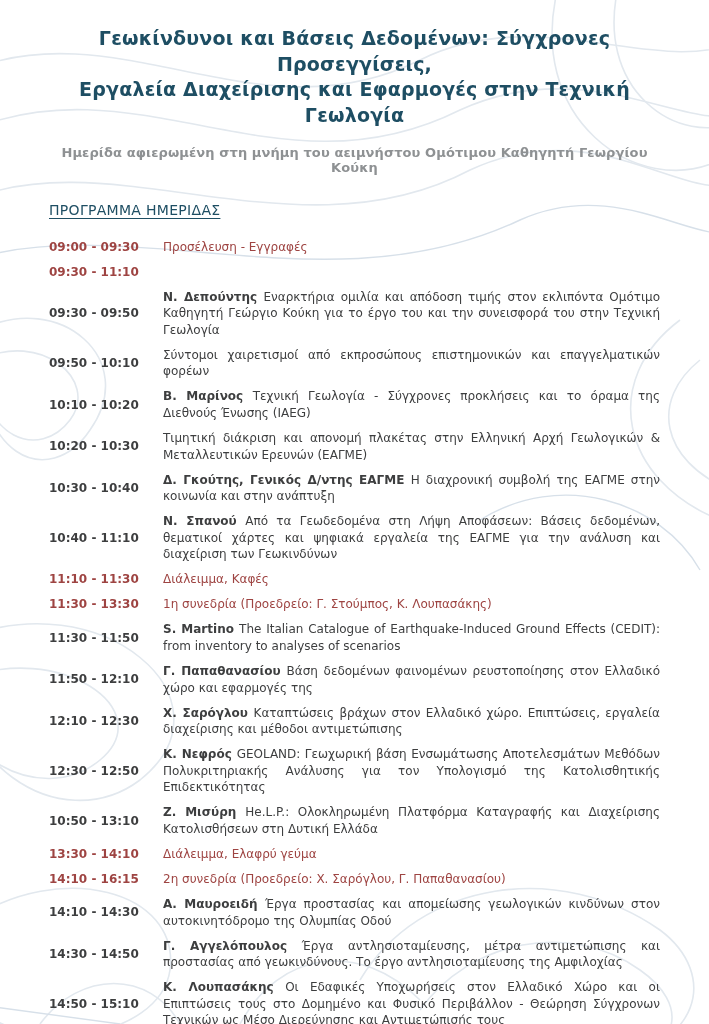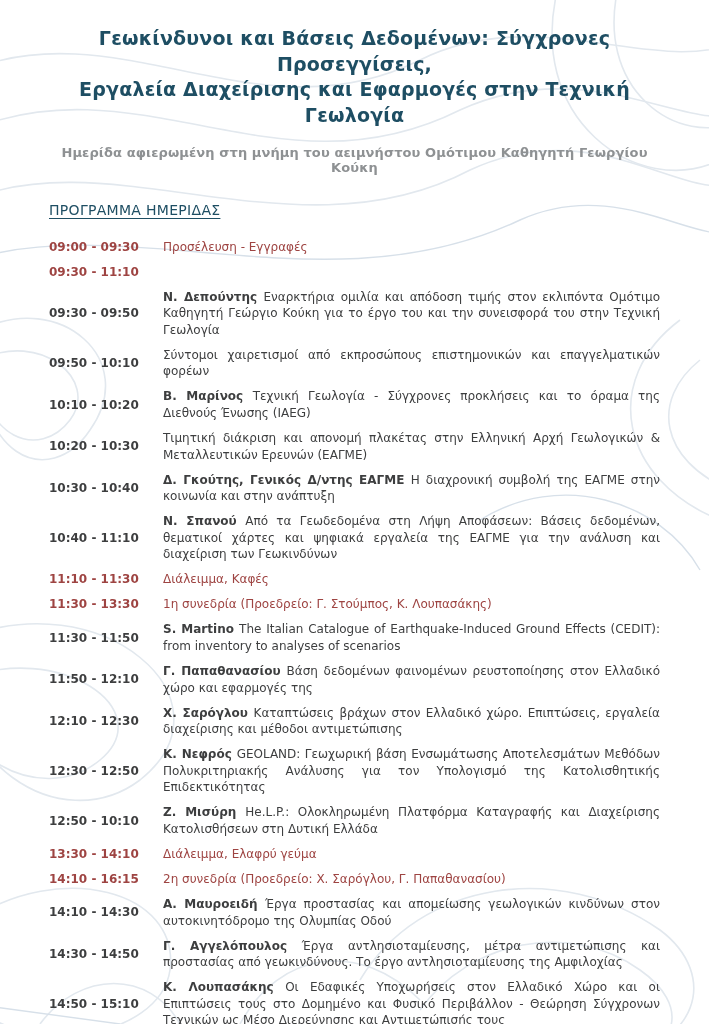--- a/index.html
+++ b/index.html
@@ -180,21 +180,21 @@
       </div>
       <div class="row normal">
         <div class="time">12:10 - 12:30</div>
         <div class="desc"><span class="speaker">Χ. Σαρόγλου </span>Καταπτώσεις βράχων στον Ελλαδικό χώρο. Επιπτώσεις, εργαλεία διαχείρισης και μέθοδοι αντιμετώπισης</div>
       </div>
       <div class="row normal">
         <div class="time">12:30 - 12:50</div>
         <div class="desc"><span class="speaker">Κ. Νεφρός </span>GEOLAND: Γεωχωρική βάση Ενσωμάτωσης Αποτελεσμάτων Μεθόδων Πολυκριτηριακής Ανάλυσης για τον Υπολογισμό της Κατολισθητικής Επιδεκτικότητας</div>
       </div>
       <div class="row normal">
-        <div class="time">12:50 - 10:10</div>
+        <div class="time">10:50 - 13:10</div>
         <div class="desc"><span class="speaker">Ζ. Μισύρη </span>He.L.P.: Ολοκληρωμένη Πλατφόρμα Καταγραφής και Διαχείρισης Κατολισθήσεων στη Δυτική Ελλάδα</div>
       </div>
       <div class="row highlight">
         <div class="time">13:30 - 14:10</div>
         <div class="desc">Διάλειμμα, Ελαφρύ γεύμα</div>
       </div>
       <div class="row session">
         <div class="time">14:10 - 16:15</div>
         <div class="desc">2η συνεδρία (Προεδρείο: Χ. Σαρόγλου, Γ. Παπαθανασίου)</div>
       </div>

